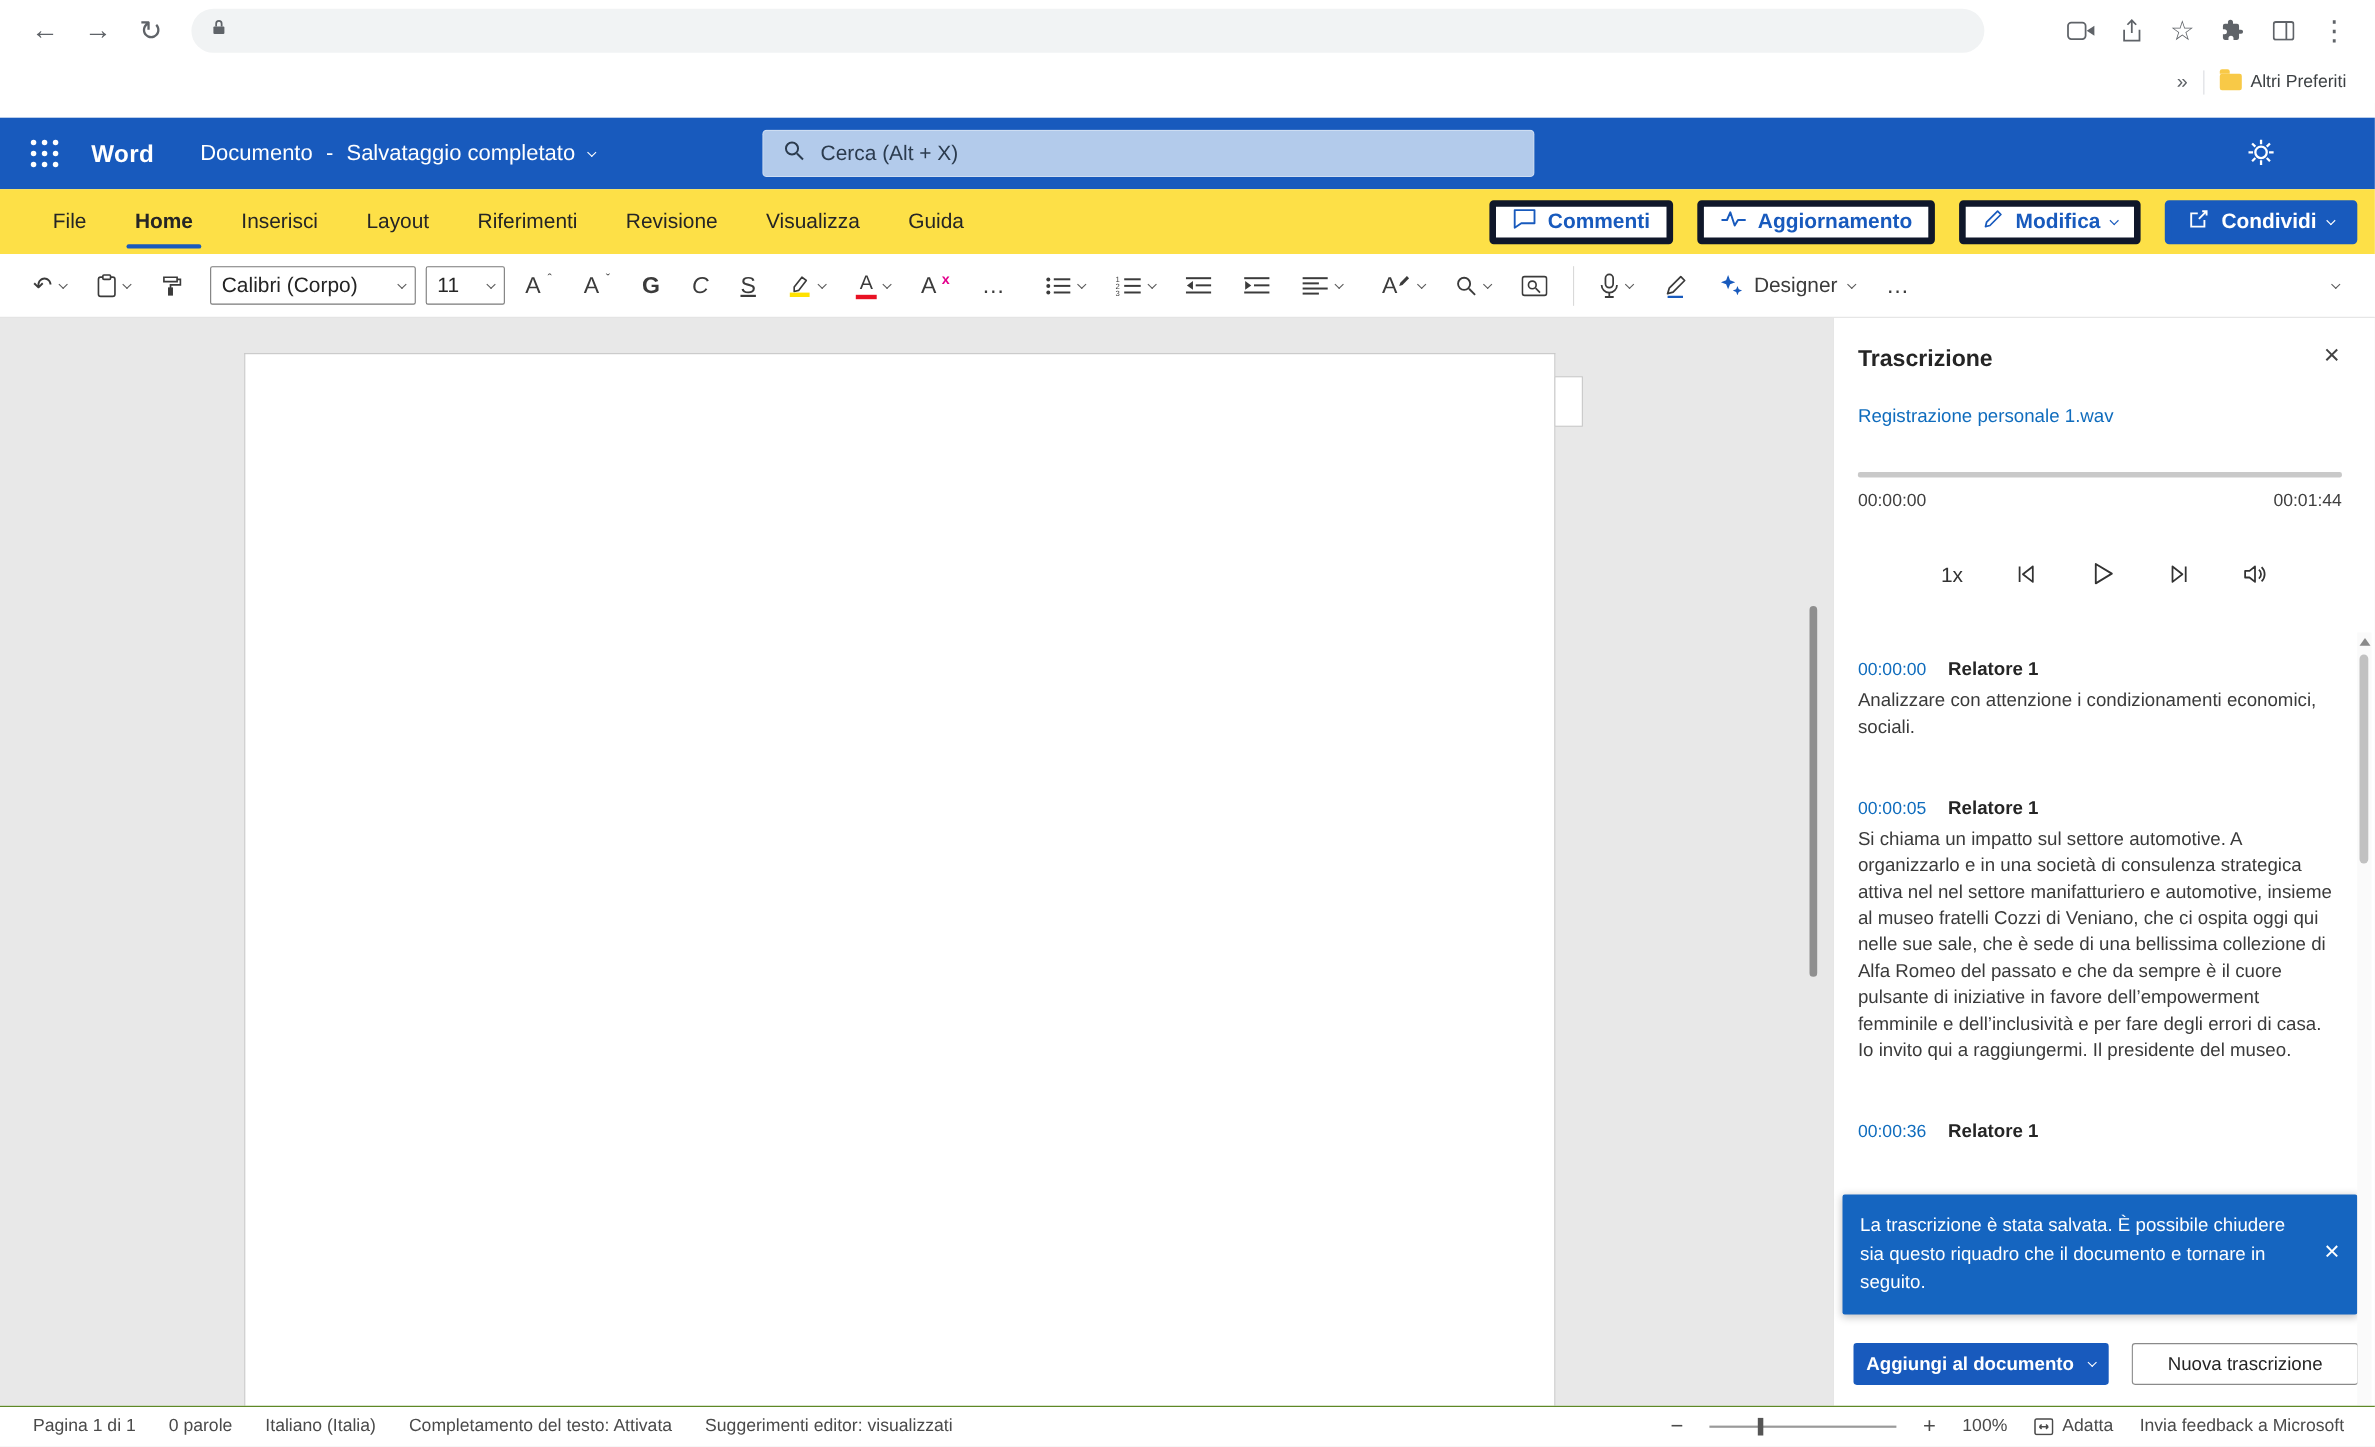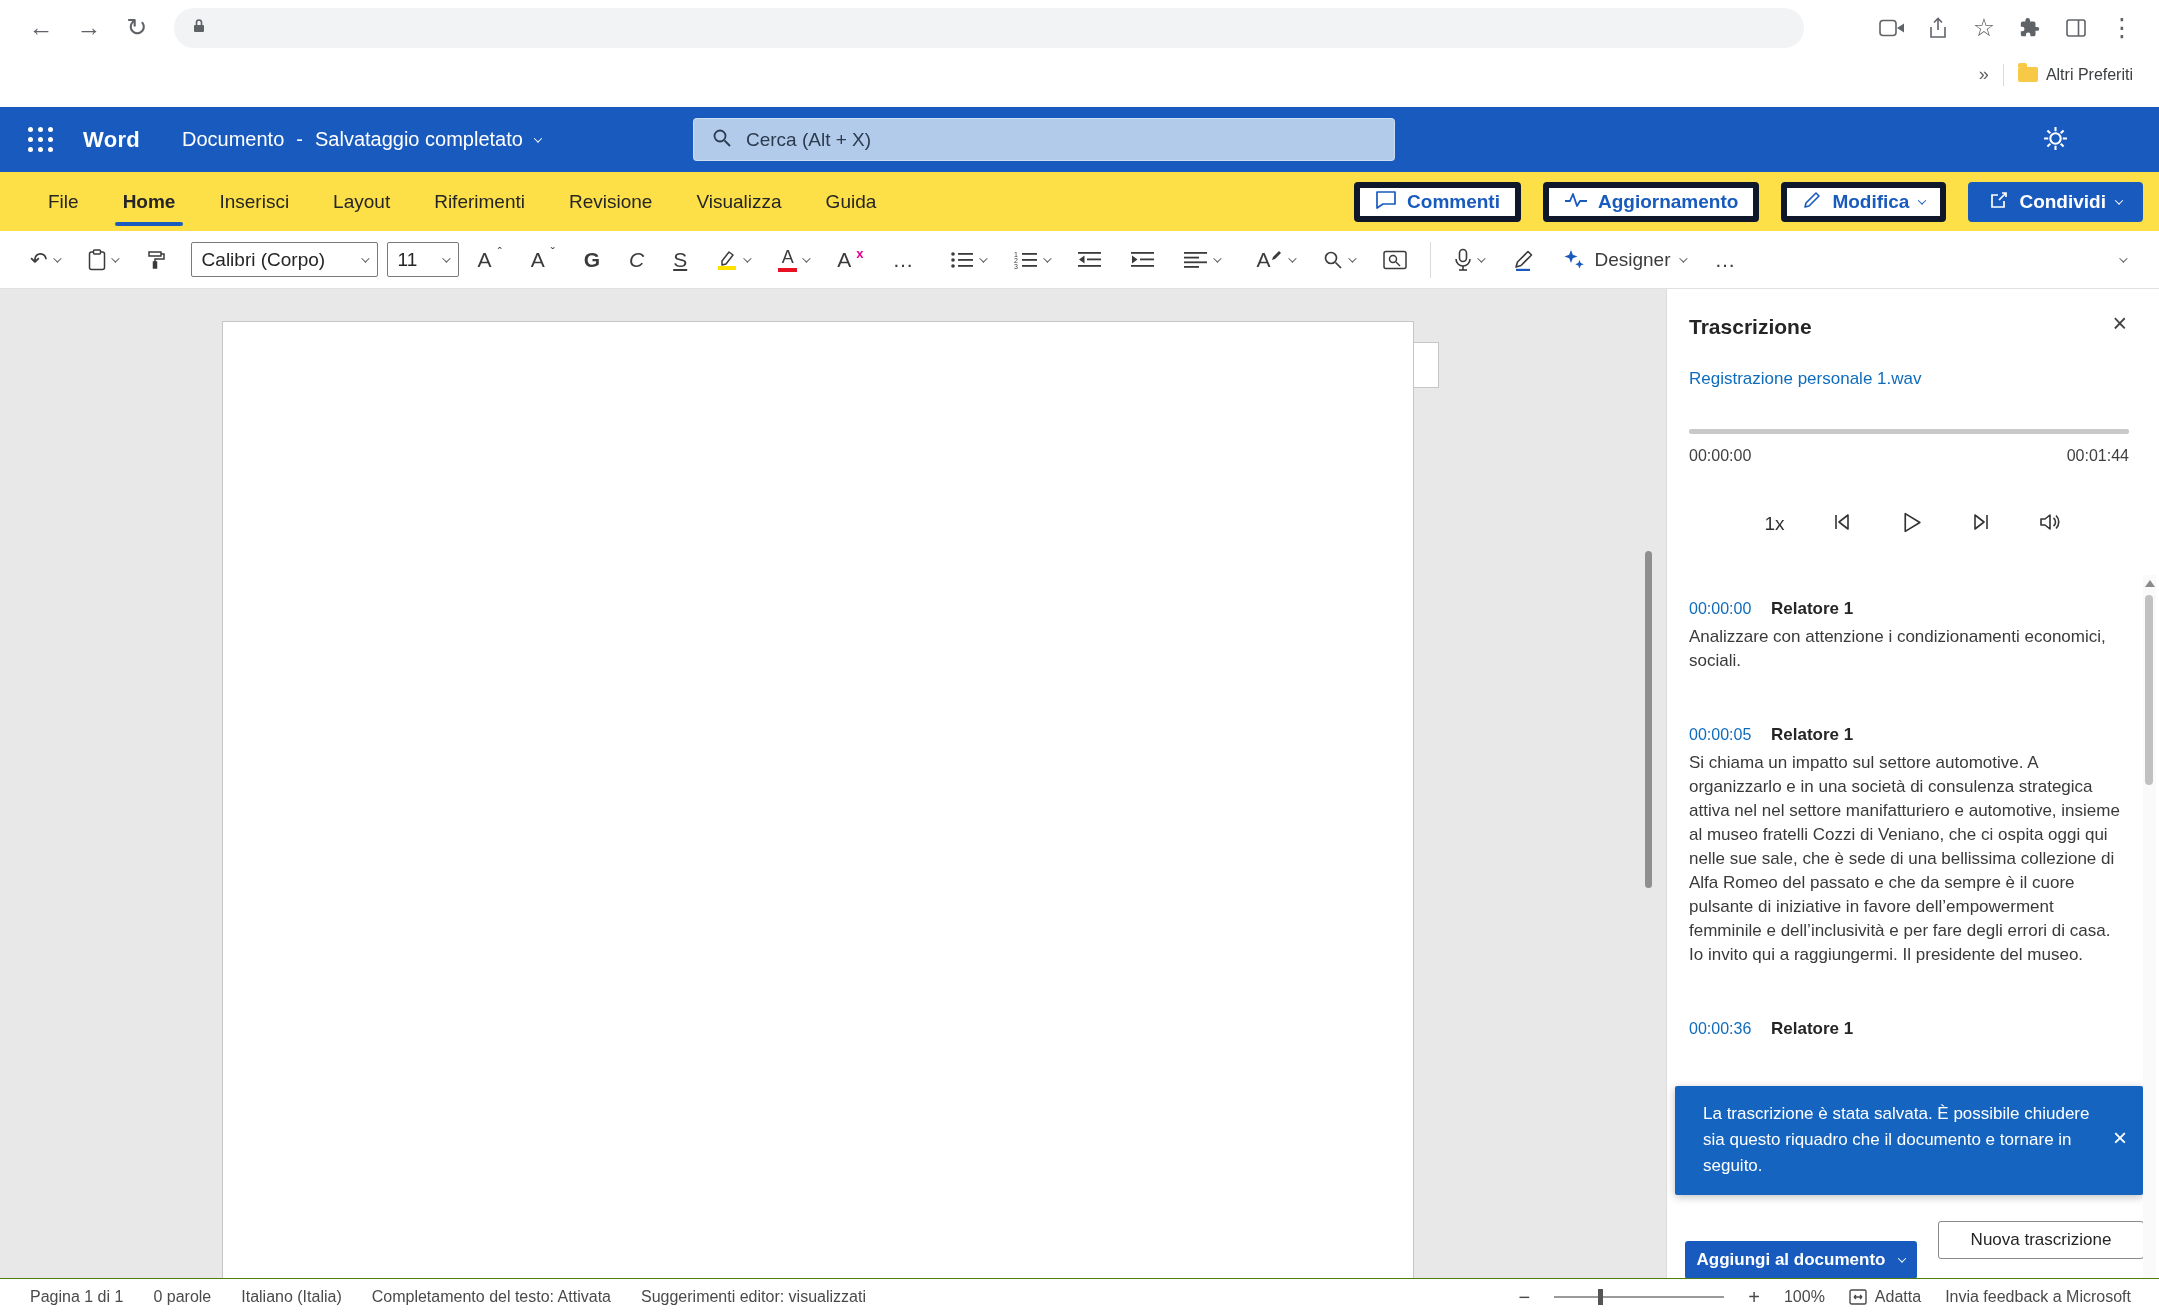--- a/index.html
+++ b/index.html
@@ -90,26 +90,26 @@
   .p-controls { position:absolute; left:0; right:0; top:212px; height:46px; display:flex;
     justify-content:center; align-items:center; gap:46px; color:#333; }
   .speed { font-size:19px; color:#333; }
   .p-list { position:absolute; left:22px; right:38px; top:310px; }
   .entry { margin-bottom:52px; }
   .entry-head { display:flex; align-items:baseline; gap:16px; margin-bottom:6px; }
   .e-time { font-size:16px; color:#0F6CBD; width:66px; flex:0 0 auto; }
   .e-speaker { font-size:17px; font-weight:700; color:#252525; }
   .e-text { font-size:17px; line-height:24px; color:#3A3A3A; }
   .p-toast { position:absolute; left:8px; right:16px; top:797px; min-height:109px; background:#1565C0;
-    color:#fff; font-size:17px; line-height:26px; padding:15px 52px 15px 28px; border-radius:2px;
+    color:#fff; font-size:17px; line-height:26px; padding:15px 52px 15px 16px; border-radius:2px;
     box-shadow:0 2px 8px rgba(0,0,0,.25); }
   .toast-close { position:absolute; right:16px; top:40px; font-size:24px; color:#fff; line-height:1; }
   .p-add { position:absolute; left:18px; top:932px; width:232px; height:38px; background:#185ABD;
     color:#fff; border-radius:3px; display:flex; align-items:center; justify-content:center; gap:14px;
-    font-size:17px; font-weight:700;margin-top:20px; }
+    font-size:17px; font-weight:700; }
   .p-new { position:absolute; left:271px; top:932px; width:206px; height:38px; background:#fff;
     border:1px solid #8A8A8A; border-radius:3px; display:flex; align-items:center; justify-content:center;
     font-size:17px; color:#252525; }
   .p-scroll { position:absolute; right:3px; top:286px; bottom:0; width:13px; background:#FAFAFA; }
   .p-scroll .up { width:0; height:0; border-left:5px solid transparent; border-right:5px solid transparent;
     border-bottom:7px solid #8A8A8A; margin:5px auto 0; }
   .p-thumb { position:absolute; left:2px; top:20px; width:8px; height:190px; background:#C1C1C1; border-radius:4px; }
   
   #statusbar { position:absolute; left:0; right:0; bottom:0; height:37px; background:#fff;
     border-top:1px solid #4d7c0f; display:flex; align-items:center; gap:30px; padding:0 28px 0 30px;

